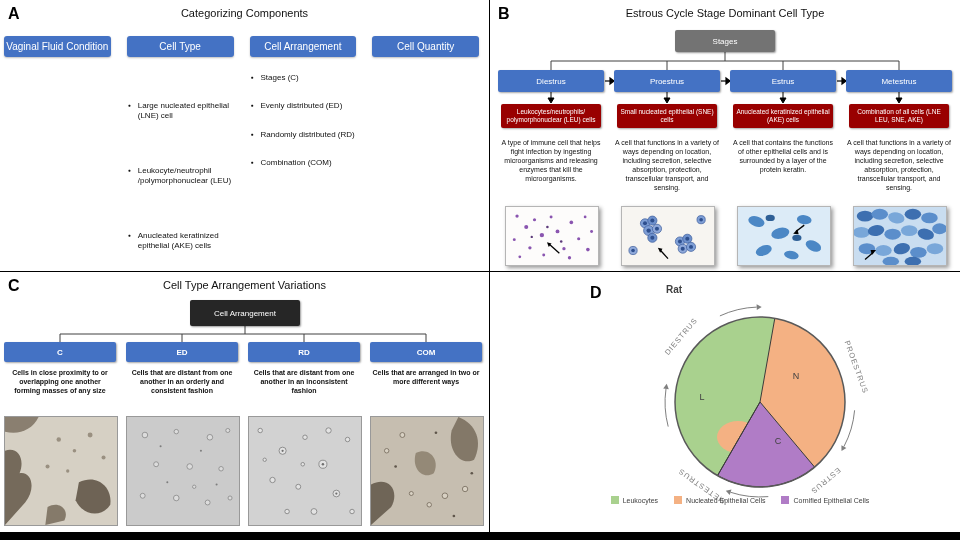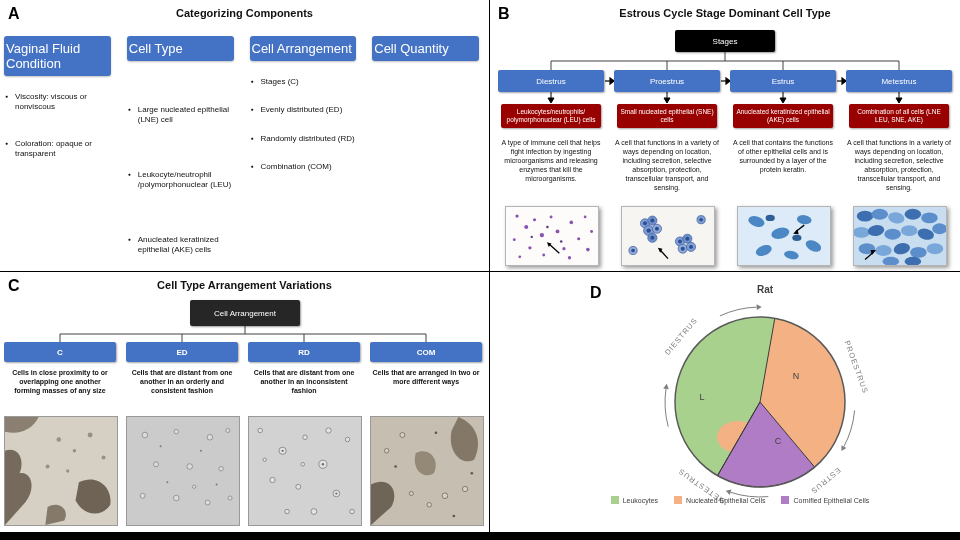--- a/index.html
+++ b/index.html
@@ -5,37 +5,37 @@
   html,body { margin:0; padding:0; background:#fff; font-family:"Liberation Sans", sans-serif; }
   .figure { position:relative; width:960px; height:540px; background:#fff; overflow:hidden; }
   .panel { position:absolute; background:#fff; box-sizing:border-box; }
   #panelA { left:0; top:0; width:490px; height:272px; border-right:1.5px solid #000; border-bottom:1.5px solid #000; }
   #panelB { left:490px; top:0; width:470px; height:272px; border-bottom:1.5px solid #000; }
   #panelC { left:0; top:272px; width:490px; height:260px; border-right:1.5px solid #000; }
   #panelD { left:490px; top:272px; width:470px; height:260px; }
   .bottom-bar { position:absolute; left:0; top:532px; width:960px; height:8px; background:#000; }
 
   .panel-label { position:absolute; left:8px; top:5px; font-size:16px; font-weight:bold; color:#000; }
-  .panel-title { position:absolute; left:0; top:7px; width:100%; text-align:center; font-size:11px; font-weight:bold; color:#111; }
+  .panel-title { position:absolute; left:0; top:7px; width:100%; text-align:center; font-size:11px; font-weight:normal; color:#111; }
 
   
   .pa-cols { position:absolute; top:36px; left:4px; right:10px; display:flex; gap:16px; }
   .pa-col { flex:1; }
-  .pa-header { background:#4472c4; color:#fff; font-size:13px; padding:5px 2px; border-radius:3px; box-shadow:0 1px 2px rgba(0,0,0,.25); }
+  .pa-header { background:#4472c4; color:#fff; font-size:10px; text-align:center; padding:5px 2px; border-radius:3px; box-shadow:0 1px 2px rgba(0,0,0,.25); }
   .pa-list { margin:16px 0 0; padding:0; list-style:none; }
   .pa-list li { position:relative; padding-left:11px; font-size:8px; line-height:1.3; color:#111; }
   .pa-list li::before { content:"\25CF"; position:absolute; left:1px; top:1px; font-size:5px; }
   .pa-col:nth-child(1) .pa-list li { margin-bottom:26px; }
   .pa-col:nth-child(2) .pa-list li { margin-bottom:14px;margin-top:44px; }
   .pa-col:nth-child(3) .pa-list li { margin-bottom:18px; }
   .pa-col:nth-child(4) .pa-list li { margin-bottom:42px; }
 
   
   .pb-connectors, .pc-connectors { position:absolute; left:0; top:0; }
-  .pb-root { position:absolute; left:185px; top:30px; width:100px; height:22px; background:#000000; color:#fff; font-size:8px;
+  .pb-root { position:absolute; left:185px; top:30px; width:100px; height:22px; background:#737373; color:#fff; font-size:8px;
              display:flex; align-items:center; justify-content:center; border-radius:2px; box-shadow:1px 1px 2px rgba(0,0,0,.4); }
   .pb-col { position:absolute; top:0; width:106px; height:272px; }
   .pb-col.c1{left:8px} .pb-col.c2{left:124px} .pb-col.c3{left:240px} .pb-col.c4{left:356px}
   .pb-stage { position:absolute; top:70px; left:0; width:106px; height:22px; background:#4472c4; color:#fff; font-size:8px;
               display:flex; align-items:center; justify-content:center; border-radius:2px; box-shadow:1px 1px 2px rgba(0,0,0,.35); }
   .pb-cell { position:absolute; top:104px; left:3px; width:100px; min-height:24px; background:#990000; color:#fff; font-size:6.5px;
              line-height:1.3; display:flex; align-items:center; justify-content:center; text-align:center; padding:3px 2px;
              border-radius:2px; box-sizing:border-box; box-shadow:1px 1px 2px rgba(0,0,0,.35); }
   .pb-desc { position:absolute; top:138px; left:0; width:106px; font-size:7px; line-height:1.3; text-align:center; color:#111; }
   .pb-img { position:absolute; top:206px; left:7px; width:92px; height:58px; border:1px solid #b5b5b5;
@@ -46,21 +46,21 @@
   .pc-root { position:absolute; left:190px; top:28px; width:110px; height:26px; background:#262626; color:#fff; font-size:8px;
              display:flex; align-items:center; justify-content:center; border-radius:2px; box-shadow:1px 1px 2px rgba(0,0,0,.4); }
   .pc-col { position:absolute; top:0; width:112px; height:260px; }
   .pc-col.c1{left:4px} .pc-col.c2{left:126px} .pc-col.c3{left:248px} .pc-col.c4{left:370px}
   .pc-stage { position:absolute; top:70px; left:0; width:112px; height:20px; background:#4472c4; color:#fff; font-size:8px; font-weight:bold;
               display:flex; align-items:center; justify-content:center; border-radius:2px; box-shadow:1px 1px 2px rgba(0,0,0,.35); }
   .pc-desc { position:absolute; top:96px; left:2px; width:108px; font-size:7px; font-weight:bold; line-height:1.3; text-align:center; color:#111; }
   .pc-img { position:absolute; top:144px; left:0; width:112px; height:108px; border:1px solid #999; background:#ccc; }
 
   
-  .pd-title { position:absolute; left:165px; top:12px; width:220px; text-align:center; font-size:10px; font-weight:bold; color:#404040; }
+  .pd-title { position:absolute; left:176px; top:12px; width:220px; font-size:10px; font-weight:bold; color:#404040; }
   #panelD .panel-label { left:100px; top:12px; }
   .pd-svg { position:absolute; left:160px; top:25px; }
   .pd-legend { position:absolute; left:40px; top:224px; width:420px; display:flex; justify-content:center; gap:16px; }
   .pd-legend-item { display:flex; align-items:center; gap:4px; font-size:7px; color:#404040; }
   .leg-swatch { width:8px; height:8px; display:inline-block; }
   .leg-green{background:#a9d18e} .leg-orange{background:#f4b183} .leg-purple{background:#b07cc6}
 
   .ring-label { font-size:7.5px; letter-spacing:1px; fill:#7f7f7f; }
   .region-letter { font-size:9px; fill:#404040; }
 </style>
@@ -68,24 +68,20 @@
 <body>
 
 <div class="figure">
 
   <div class="panel" id="panelA">
     <div class="panel-label">A</div>
     <div class="panel-title">Categorizing Components</div>
     <div class="pa-cols">
       <div class="pa-col">
         <div class="pa-header">Vaginal Fluid Condition</div>
-        <ul class="pa-list">
-          <li>Viscosity: viscous or nonviscous</li>
-          <li>Coloration: opaque or transparent</li>
-        </ul>
       </div>
       <div class="pa-col">
         <div class="pa-header">Cell Type</div>
         <ul class="pa-list">
           <li>Large nucleated epithelial (LNE) cell</li>
           <li>Leukocyte/neutrophil /polymorphonuclear (LEU)</li>
           <li>Anucleated keratinized epithelial (AKE) cells</li>
         </ul>
       </div>
       <div class="pa-col">

